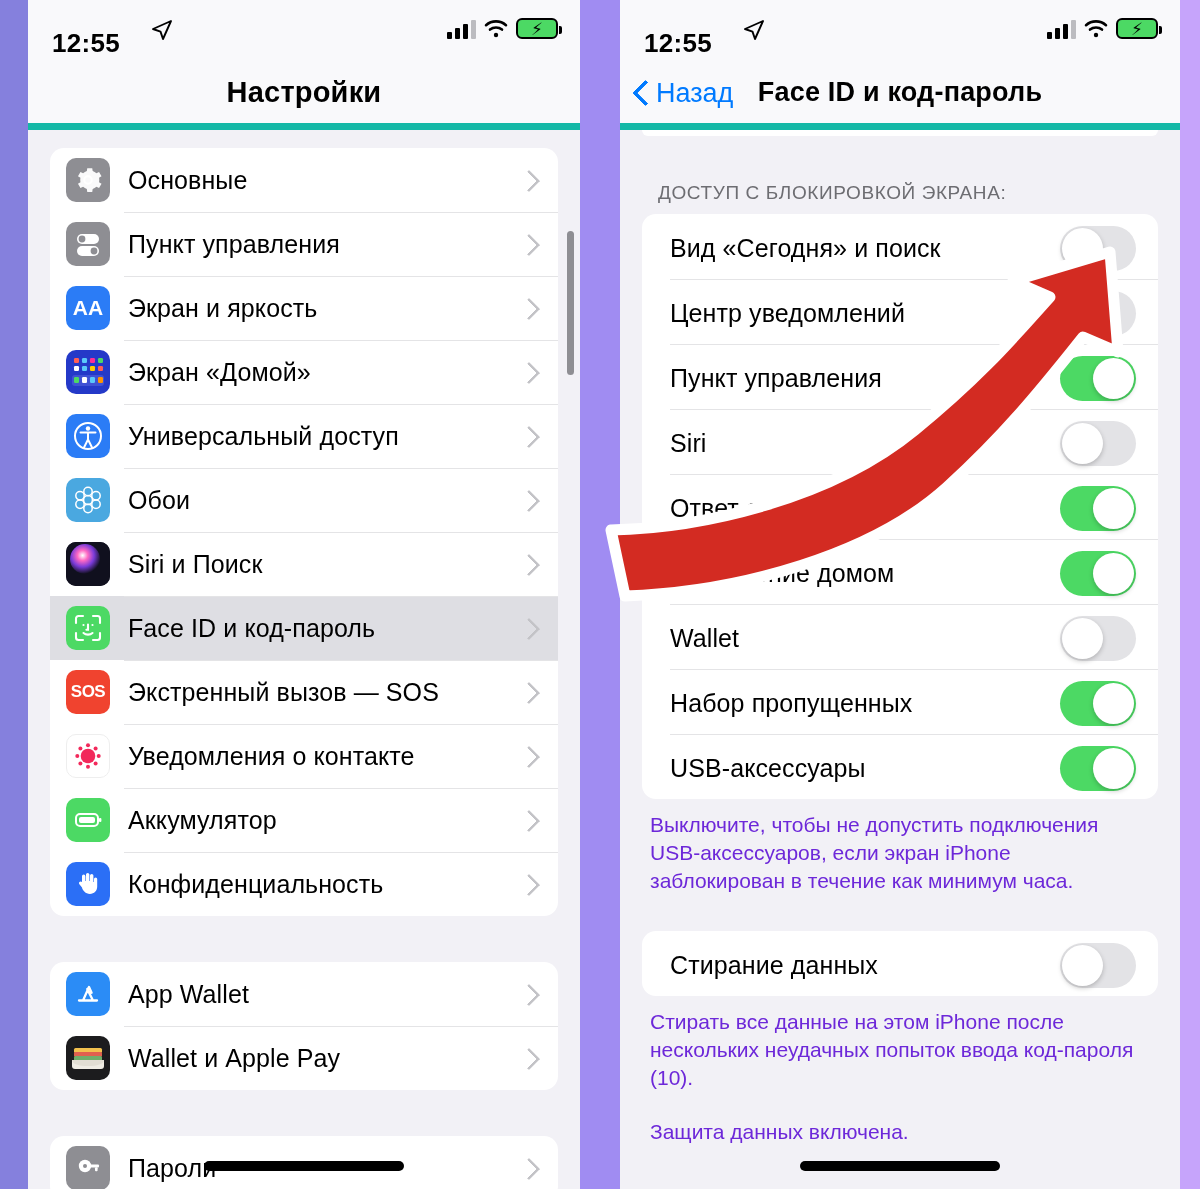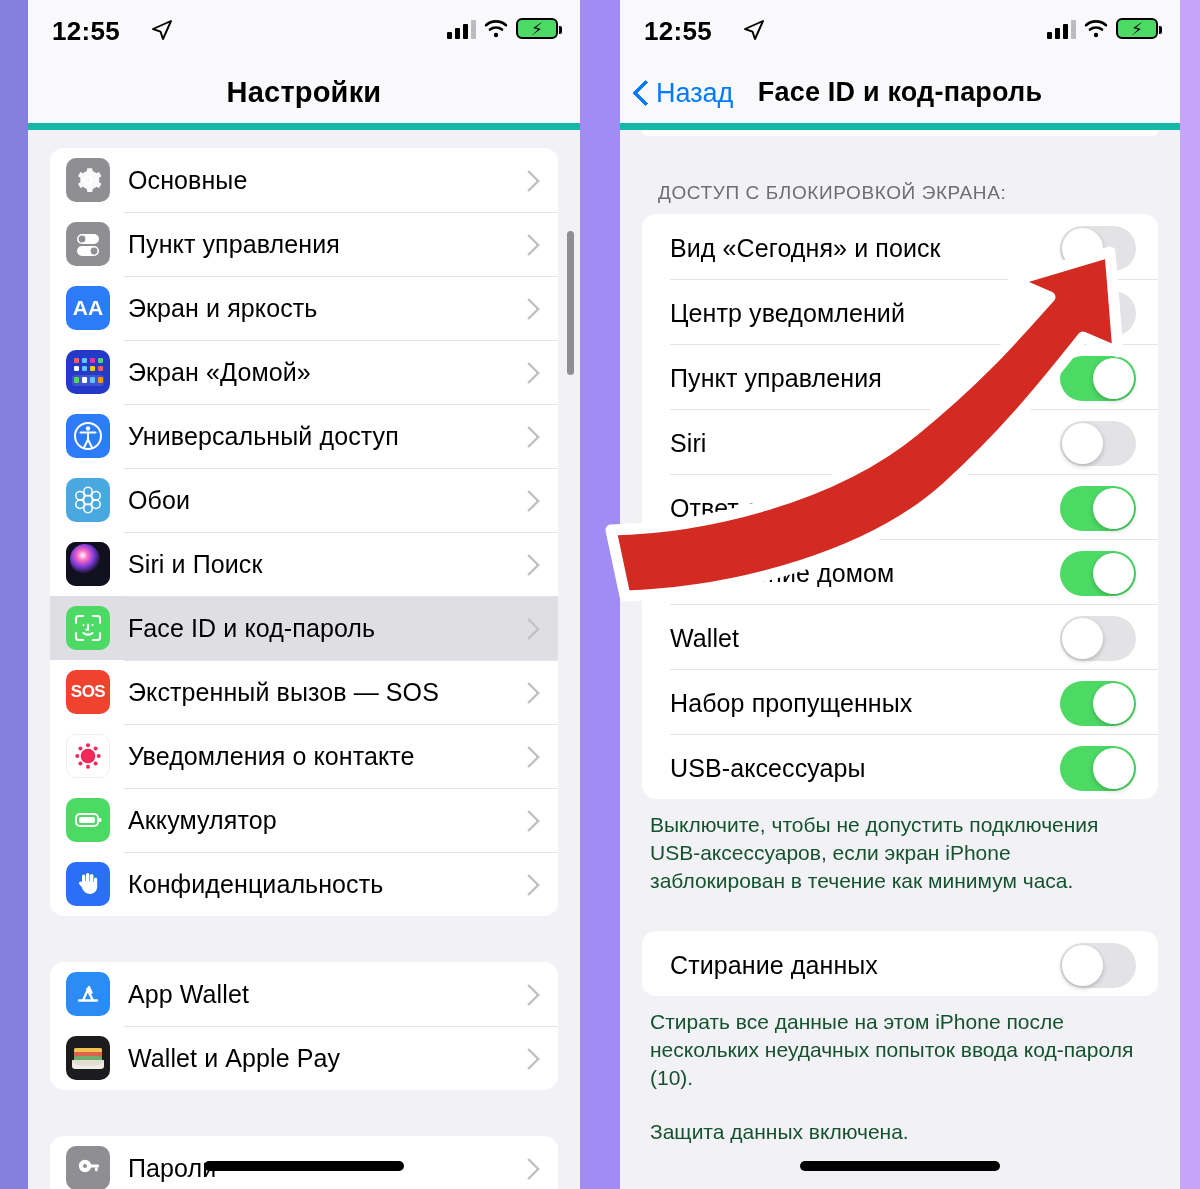--- a/index.html
+++ b/index.html
@@ -35,21 +35,21 @@
   }
   .phone.left  { left: 28px;  width: 552px; }
   .phone.right { left: 620px; width: 560px; }
 
   
   .statusbar {
     height: 62px; position: relative;
     background: #f9f9fb;
   }
   .sb-time {
-    position: absolute; left: 24px; top: 16px;
+    position: absolute; left: 24px; top: 28px;
     font-size: 26px; font-weight: 600; color: #000;
     letter-spacing: 0.3px;
     text-align: right;
   }
   .sb-loc {
     position: absolute; top: 18px;
     font-size: 24px; color:#000;
   }
   .sb-right {
     position: absolute; right: 22px; top: 18px;
@@ -160,21 +160,21 @@
   }
   .switch.on { background:#4cd964; }
   .switch .knob {
     position:absolute; top: 2px; left: 2px;
     width: 41px; height: 41px; border-radius: 50%; background:#fff;
     box-shadow: 0 2px 5px rgba(0,0,0,.22);
   }
   .switch.on .knob { left: 33px; }
 
   .footnote {
-    font-size: 21px; color:#14532d; line-height: 1.33;
+    font-size: 21px; color:#6d28d9; line-height: 1.33;
     padding: 12px 30px 0 30px;
   }
 
   
   .partial-card {
     background:#fff; border-radius: 0 0 14px 14px; margin: 0 22px;
     height: 6px;
   }
 
   

